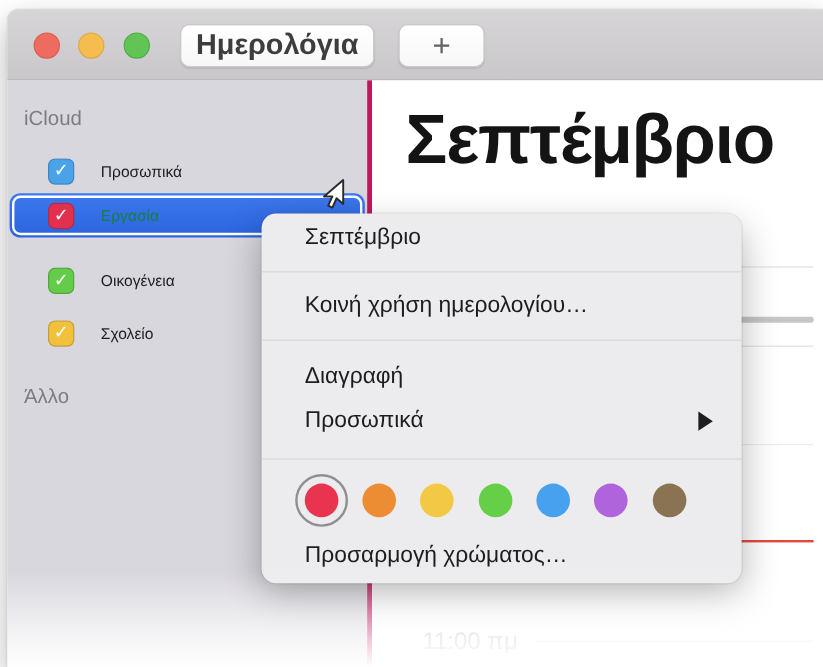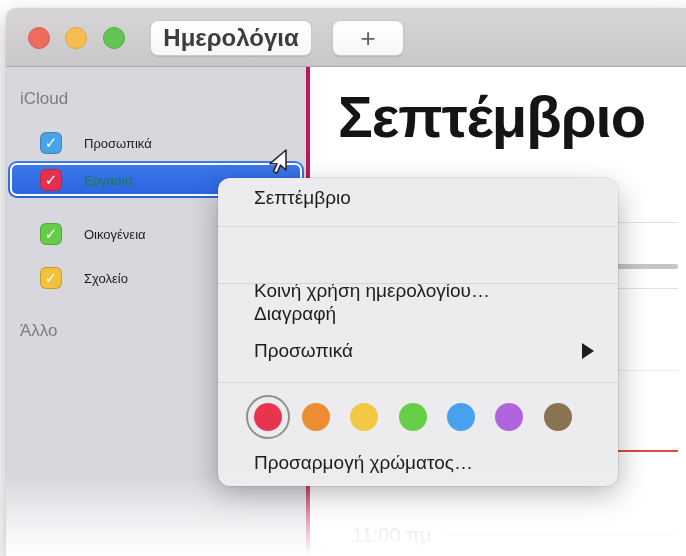--- a/index.html
+++ b/index.html
@@ -86,21 +86,21 @@
   
   .menu{
     position:absolute;left:212px;top:170px;width:400px;height:308px;
     background:#ececee;border-radius:12px;box-sizing:border-box;
     box-shadow:0 12px 30px rgba(0,0,0,.30), 0 0 0 1px rgba(0,0,0,.07);
     font-size:19px;color:#1d1d1f;
   }
   .menu-item{position:absolute;left:0;width:100%;height:30px;line-height:30px;
     padding-left:36px;box-sizing:border-box;white-space:nowrap;}
   .mi-info{top:5px;}
-  .mi-share{top:62px;margin-top:36px;}
+  .mi-share{top:62px;}
   .mi-delete{top:121px;}
   .mi-merge{top:158px;}
   .mi-custom{top:270px;padding-left:36px;}
   .menu-sep{position:absolute;left:0;width:100%;height:1px;background:#d6d6d8;}
   .sep-1{top:48px;}
   .sep-2{top:105px;}
   .sep-3{top:204px;}
   .submenu-arrow{
     position:absolute;right:24px;top:50%;margin-top:-8px;width:0;height:0;
     border-left:12px solid #1d1d1f;border-top:8px solid transparent;

